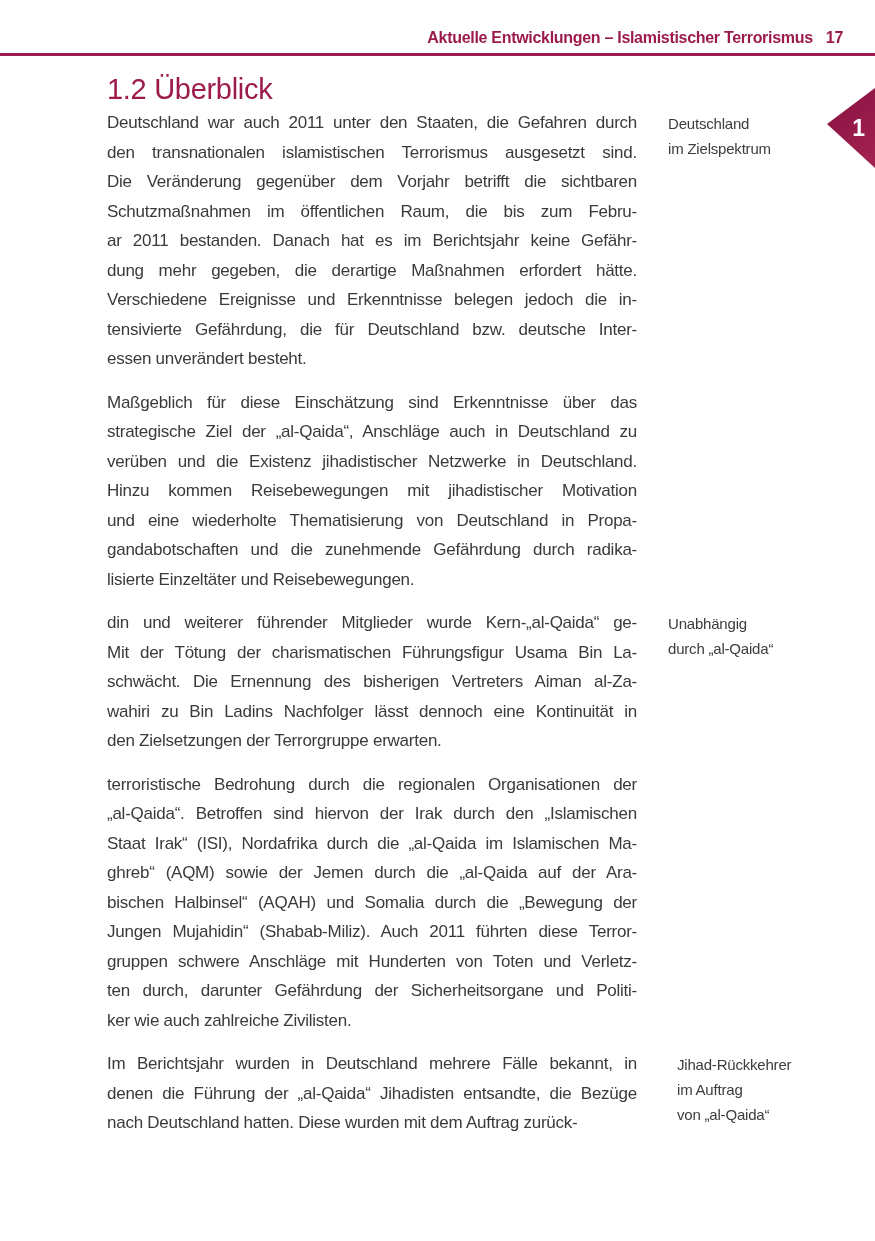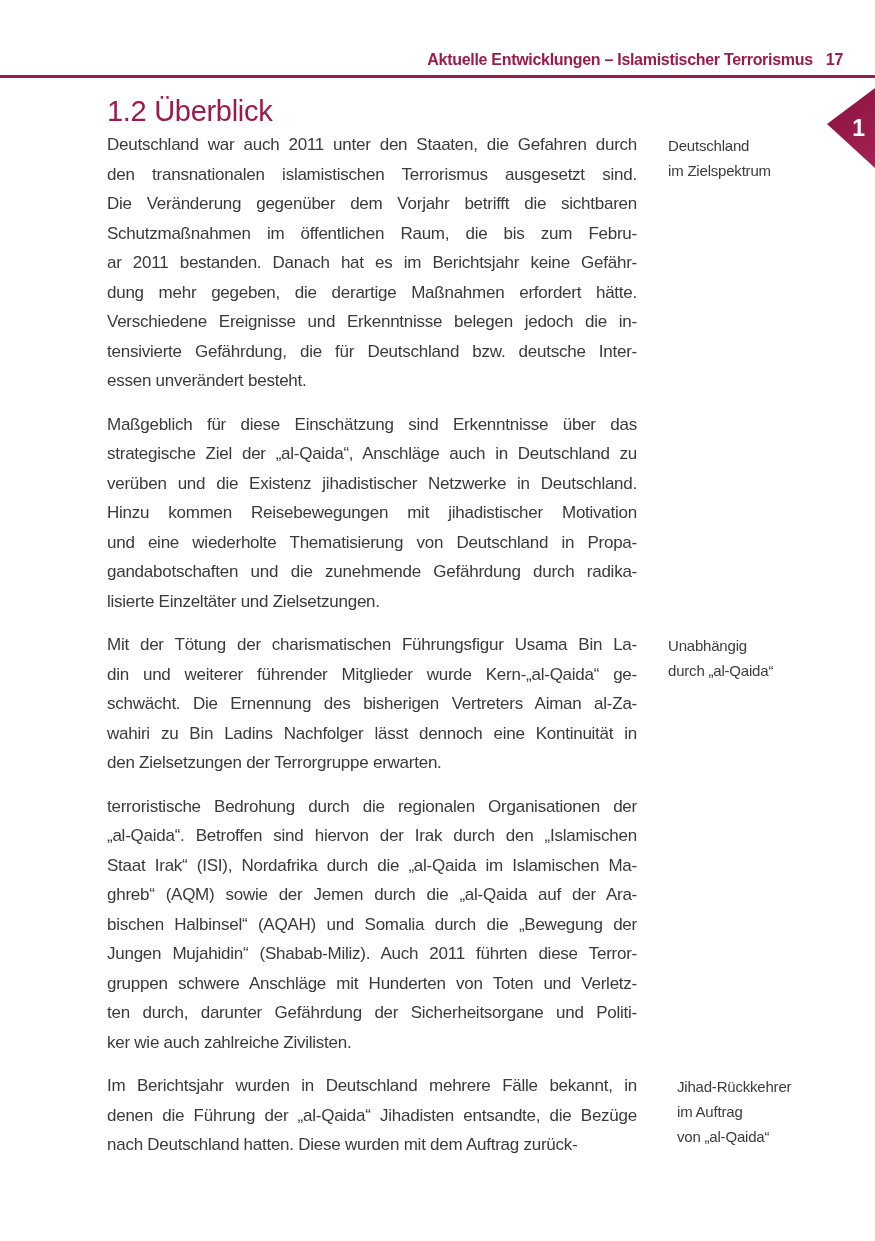--- a/index.html
+++ b/index.html
@@ -7,21 +7,21 @@
     width: 875px; height: 1241px;
     background: #ffffff;
     position: relative;
     overflow: hidden;
     font-family: "Liberation Sans", sans-serif;
     color: var(--body-text, #3a3a3a);
   }
   .page { width: 100%; height: 100%; position: relative; }
 
   
-  header { padding-top: 50px; }
+  header { padding-top: 28px; }
   .header-line {
     text-align: right;
     padding-right: 32px;
     font-size: 16px;
     font-weight: 700;
     letter-spacing: -0.3px;
     color: var(--accent, #9c1b4c);
     line-height: 20px;
     white-space: nowrap;
   }
@@ -120,28 +120,28 @@
         </aside>
       </div>
       <div class="row">
         <div class="para">
           <div class="line">Maßgeblich für diese Einschätzung sind Erkenntnisse über das</div>
           <div class="line">strategische Ziel der „al-Qaida“, Anschläge auch in Deutschland zu</div>
           <div class="line">verüben und die Existenz jihadistischer Netzwerke in Deutschland.</div>
           <div class="line">Hinzu kommen Reisebewegungen mit jihadistischer Motivation</div>
           <div class="line">und eine wiederholte Thematisierung von Deutschland in Propa-</div>
           <div class="line">gandabotschaften und die zunehmende Gefährdung durch radika-</div>
-          <div class="line last">lisierte Einzeltäter und Zielsetzungen.</div>
+          <div class="line last">lisierte Einzeltäter und Reisebewegungen.</div>
         </div>
         <aside class="note"></aside>
       </div>
       <div class="row">
         <div class="para">
+          <div class="line">din und weiterer führender Mitglieder wurde Kern-„al-Qaida“ ge-</div>
           <div class="line">Mit der Tötung der charismatischen Führungsfigur Usama Bin La-</div>
-          <div class="line">din und weiterer führender Mitglieder wurde Kern-„al-Qaida“ ge-</div>
           <div class="line">schwächt. Die Ernennung des bisherigen Vertreters Aiman al-Za-</div>
           <div class="line">wahiri zu Bin Ladins Nachfolger lässt dennoch eine Kontinuität in</div>
           <div class="line last">den Zielsetzungen der Terrorgruppe erwarten.</div>
         </div>
         <aside class="note">
           <div class="note-line">Unabhängig</div>
           <div class="note-line">durch „al-Qaida“</div>
         </aside>
       </div>
       <div class="row">

